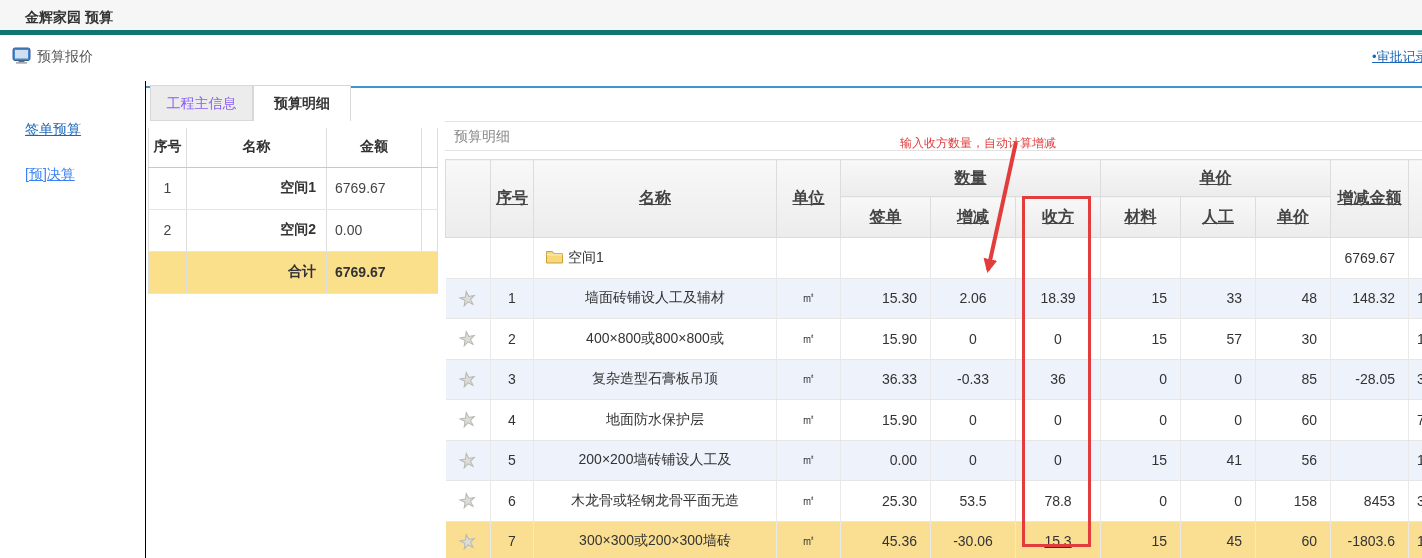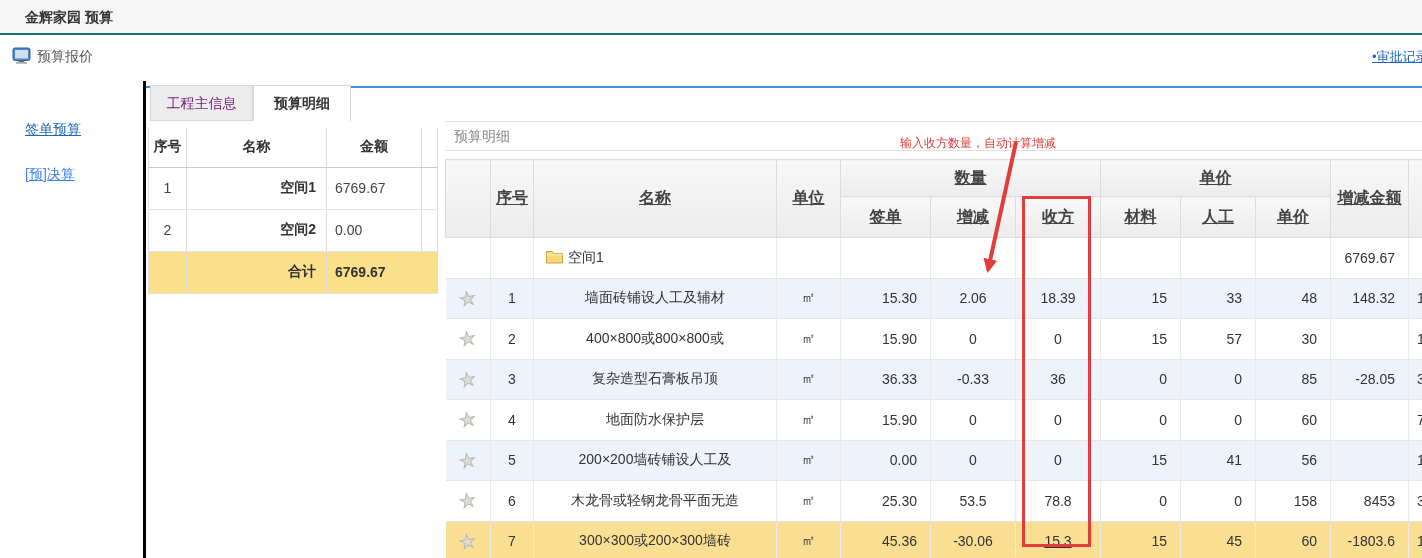--- a/index.html
+++ b/index.html
@@ -1,39 +1,39 @@
 <!DOCTYPE html>
 <html><head>
 <meta charset="utf-8">
 <style>
   * { margin:0; padding:0; box-sizing:border-box; }
   body { font-family:"Liberation Sans","DejaVu Sans",sans-serif; }
   .screen { position:relative; width:1422px; height:558px; overflow:hidden; background:#fff; color:#333; }
 
   
-  .topbar { position:absolute; left:0; top:0; width:1422px; height:35px; background:#f6f6f6; border-bottom:2px solid #0f766e; }
+  .topbar { position:absolute; left:0; top:0; width:1422px; height:35px; background:#f6f6f6; border-bottom:5px solid #0f766e; }
   .topbar .title { position:absolute; left:25px; top:0; line-height:35px; font-size:14px; font-weight:bold; color:#333; }
 
   
   .toolbar { position:absolute; left:0; top:36px; width:1422px; height:52px; background:#fff; border-bottom:2px solid #4293ce; }
   .module-tab { position:absolute; left:12px; top:0; height:41px; line-height:41px; font-size:14px; color:#555; }
   .module-tab svg { vertical-align:-3px; margin-right:6px; }
   .status-msg { position:absolute; left:125px; top:0; line-height:41px; font-size:14px; font-weight:bold; color:#2f9e44; }
   .approval-link { position:absolute; left:1372px; top:0; line-height:41px; font-size:13px; color:#1a66b8; text-decoration:underline; white-space:nowrap; cursor:pointer; }
 
   
-  .sidebar { position:absolute; left:0; top:81px; width:146px; height:477px; border-right:3px solid #000000; background:#fff; }
+  .sidebar { position:absolute; left:0; top:81px; width:146px; height:477px; border-right:1px solid #000000; background:#fff; }
   .side-link { position:absolute; left:25px; font-size:14px; cursor:pointer; text-decoration:underline; white-space:nowrap; }
   .side-link.blue { top:40px; color:#1a66b8; }
   .side-link.orange { top:85px; color:#3b82f6; }
   .side-selected { position:absolute; left:0; top:121px; width:146px; height:43px; line-height:41px; background:#f0f0f0; border-top:1px solid #ddd; border-bottom:1px solid #ddd; padding-left:19px; font-size:14px; color:#444; cursor:pointer; }
 
   
   .tab { position:absolute; top:85px; height:36px; line-height:35px; text-align:center; font-size:14px; cursor:pointer; }
-  .tab.inactive { left:150px; width:103px; background:#ececec; border:1px solid #d8d8d8; color:#701a75; }
+  .tab.inactive { left:150px; width:103px; background:#ececec; border:1px solid #d8d8d8; color:#8b5cf6; }
   .tab.active { left:253px; width:98px; background:#fff; border:1px solid #d8d8d8; border-bottom:none; font-weight:bold; color:#333; }
 
   
   .panel-head { height:30px; line-height:29px; border-top:1px solid #e2e2e2; border-bottom:1px solid #e2e2e2; color:#888; font-size:14px; padding-left:9px; background:#fff; position:relative; }
   .space-panel { position:absolute; left:148px; top:121px; width:289px; }
   .space-panel .panel-head { border-right:1px solid #e2e2e2; }
   .collapse-btn { position:absolute; right:9px; top:0; color:#777; font-size:16px; cursor:pointer; }
 
   table { border-collapse:collapse; table-layout:fixed; }
   .space-table { width:289px; margin-top:7px; border-left:1px solid #ddd; }

